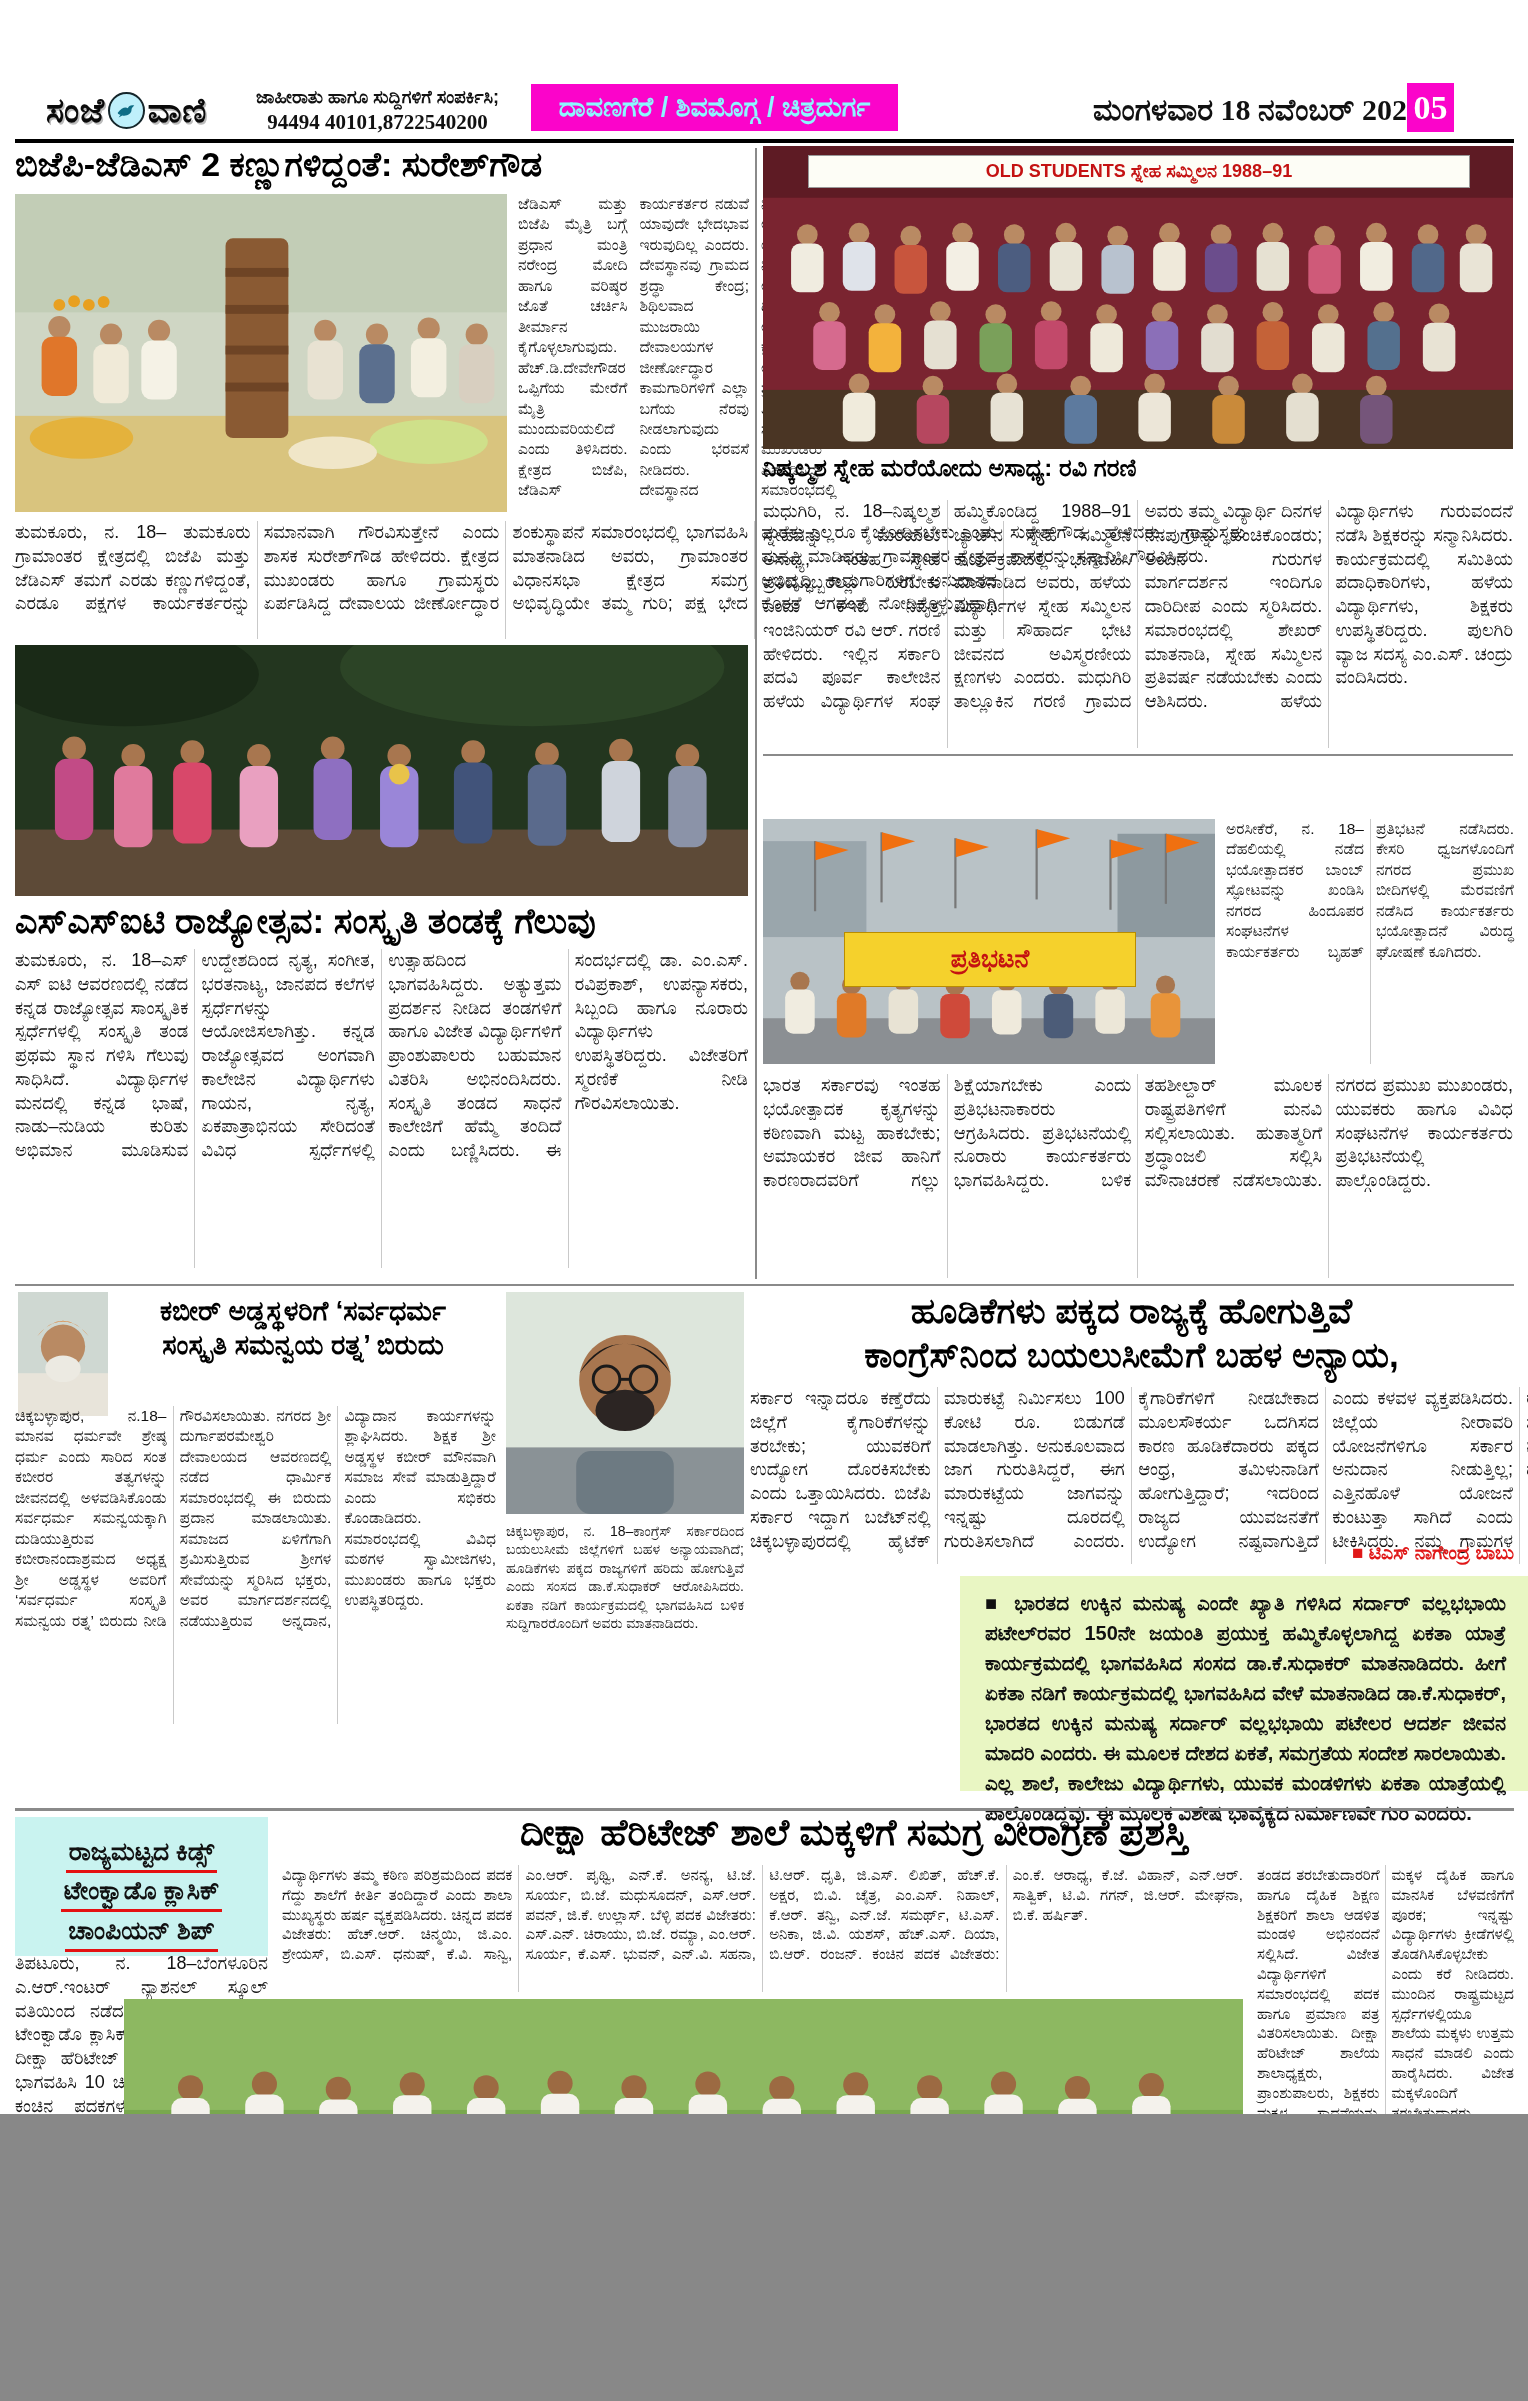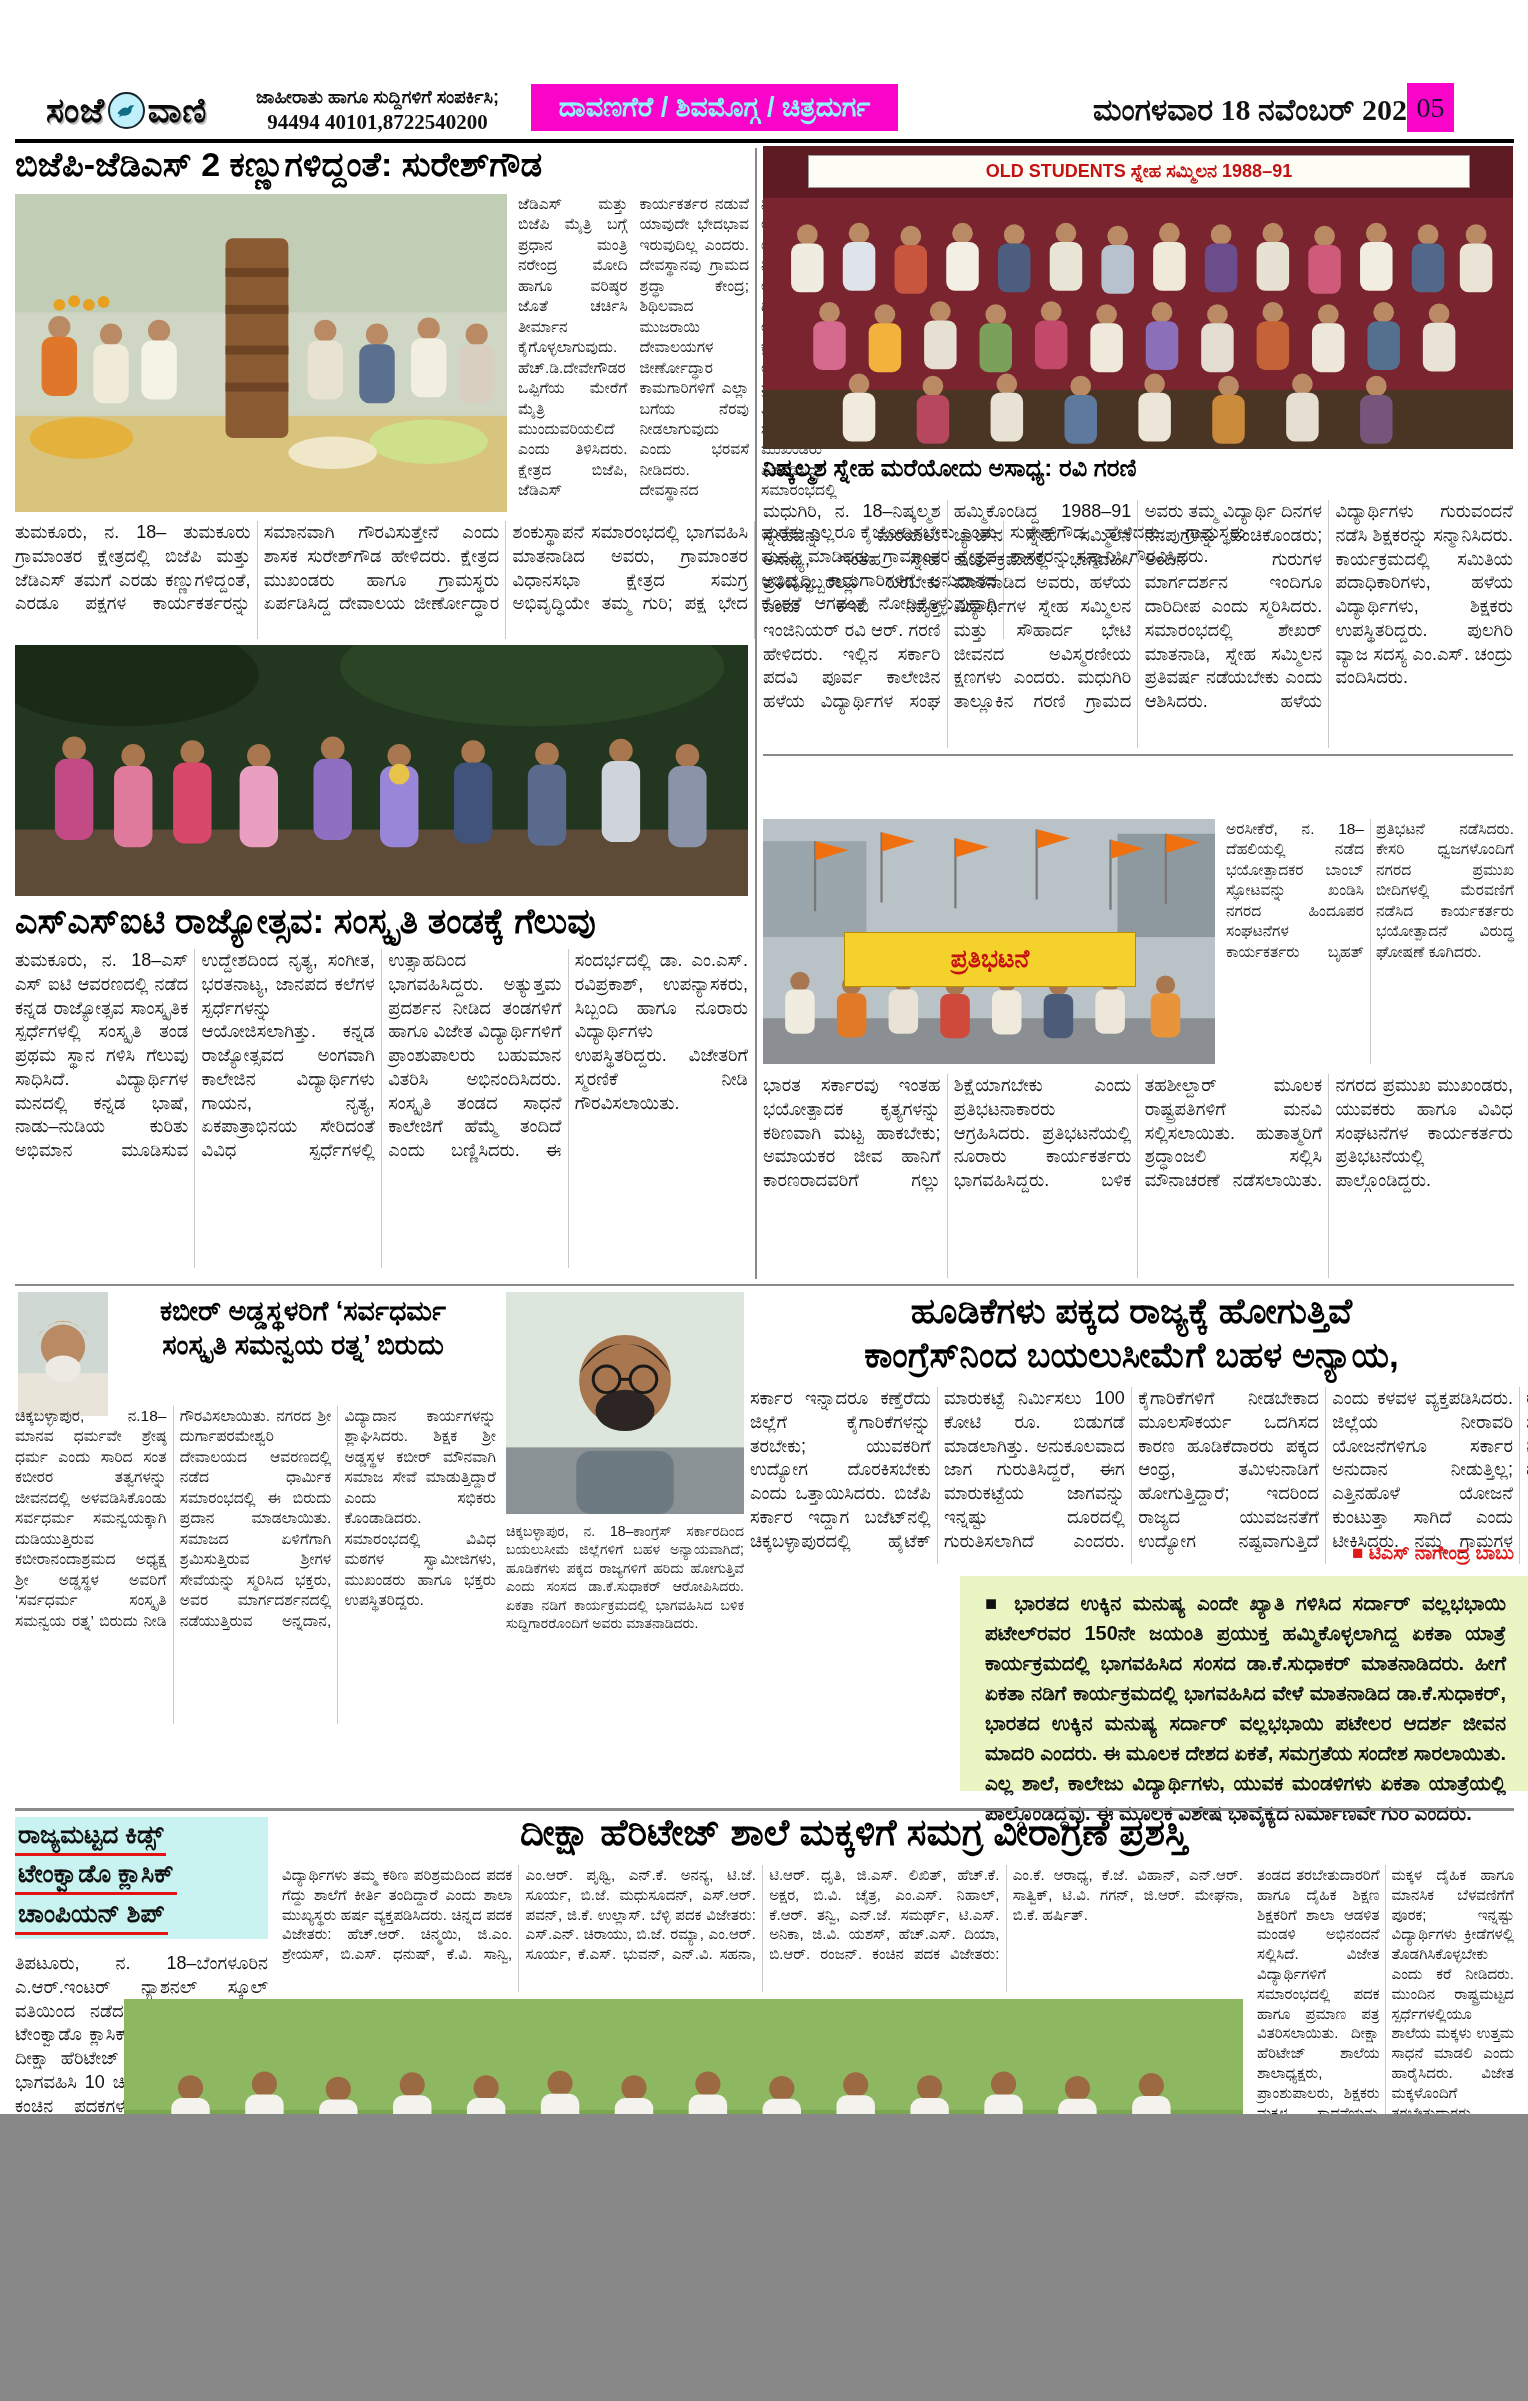--- a/index.html
+++ b/index.html
@@ -10,36 +10,36 @@
   .masthead{font-family:"DejaVu Serif",serif;font-weight:bold;font-size:34px;
             letter-spacing:0.7px;color:#0a0a0a;text-shadow:1.5px 1.5px 0 #bbb;display:flex;align-items:center;gap:3px;}
   .bird-badge{width:33px;height:33px;border-radius:50%;background:#bff0fb;border:2.2px solid #15262b;
               display:inline-flex;align-items:center;justify-content:center;}
   .contact{font-weight:bold;text-align:center;line-height:1.25;}
   .contact .l1{font-size:18px;}
   .contact .l2{font-size:21px;font-family:"Liberation Serif",serif;}
   .region-strip{background:#fb04ca;color:#8df6ff;font-weight:bold;font-size:27px;
                 display:flex;align-items:center;justify-content:center;}
   .date-line{font-family:"Liberation Serif",serif;font-weight:bold;font-size:30px;white-space:nowrap;}
-  .pageno{background:#fb04ca;color:#0f172a;font-weight:normal;font-size:28px;
+  .pageno{background:#fb04ca;color:#ffffff;font-weight:bold;font-size:34px;
           display:flex;align-items:center;justify-content:center;font-family:"Liberation Serif",serif;}
   .rule{background:#000;}
   .grule{background:#8a8a8a;}
   
   .headline{font-weight:bold;color:#000;line-height:1.08;letter-spacing:0px;}
   .center{text-align:center;}
   .body-txt{font-size:18px;line-height:1.32;text-align:justify;color:#101010;}
   .cols2{column-count:2;column-gap:12px;}
   .cols3{column-count:3;column-gap:13.3px;column-rule:0.7px solid #c9c9c9;}
   .cols4{column-count:4;column-gap:13.3px;column-rule:0.7px solid #c9c9c9;}
   .cols2r{column-count:2;column-gap:12px;column-rule:0.7px solid #c9c9c9;}
   .byline{color:#e01818;font-weight:bold;font-size:19px;text-align:right;}
   .hl-box{background:#e9f6c3;padding:12px 25px;font-size:20px;font-weight:bold;
           line-height:1.5;text-align:justify;color:#101010;}
-  .cyan-box{background:#c9f3f0;padding-top:1px;}
+  .cyan-box{background:#c9f3f0;text-align:center;padding-top:18px;}
   .cyan-box .ln{display:inline-block;font-weight:bold;font-size:25px;line-height:1.1;
                 border-bottom:3.7px solid #e41212;padding:1.5px 3px 4.4px 3px;margin:1.5px 0;}
   
   .photo{background:#d8d8d2;overflow:hidden;}
   .photo svg{display:block;width:100%;height:100%;}
   .pb-banner{position:absolute;left:6%;top:3%;width:88%;height:31px;background:#fdfdf6;
              border:0.7px solid #999;display:flex;align-items:center;justify-content:center;
              font-weight:bold;font-size:18px;color:#c41212;z-index:3;}
   .pd-banner{position:absolute;left:18%;top:46%;width:64%;height:53px;background:#f5d12c;
              border:1.5px solid #b98c00;display:flex;align-items:center;justify-content:center;

